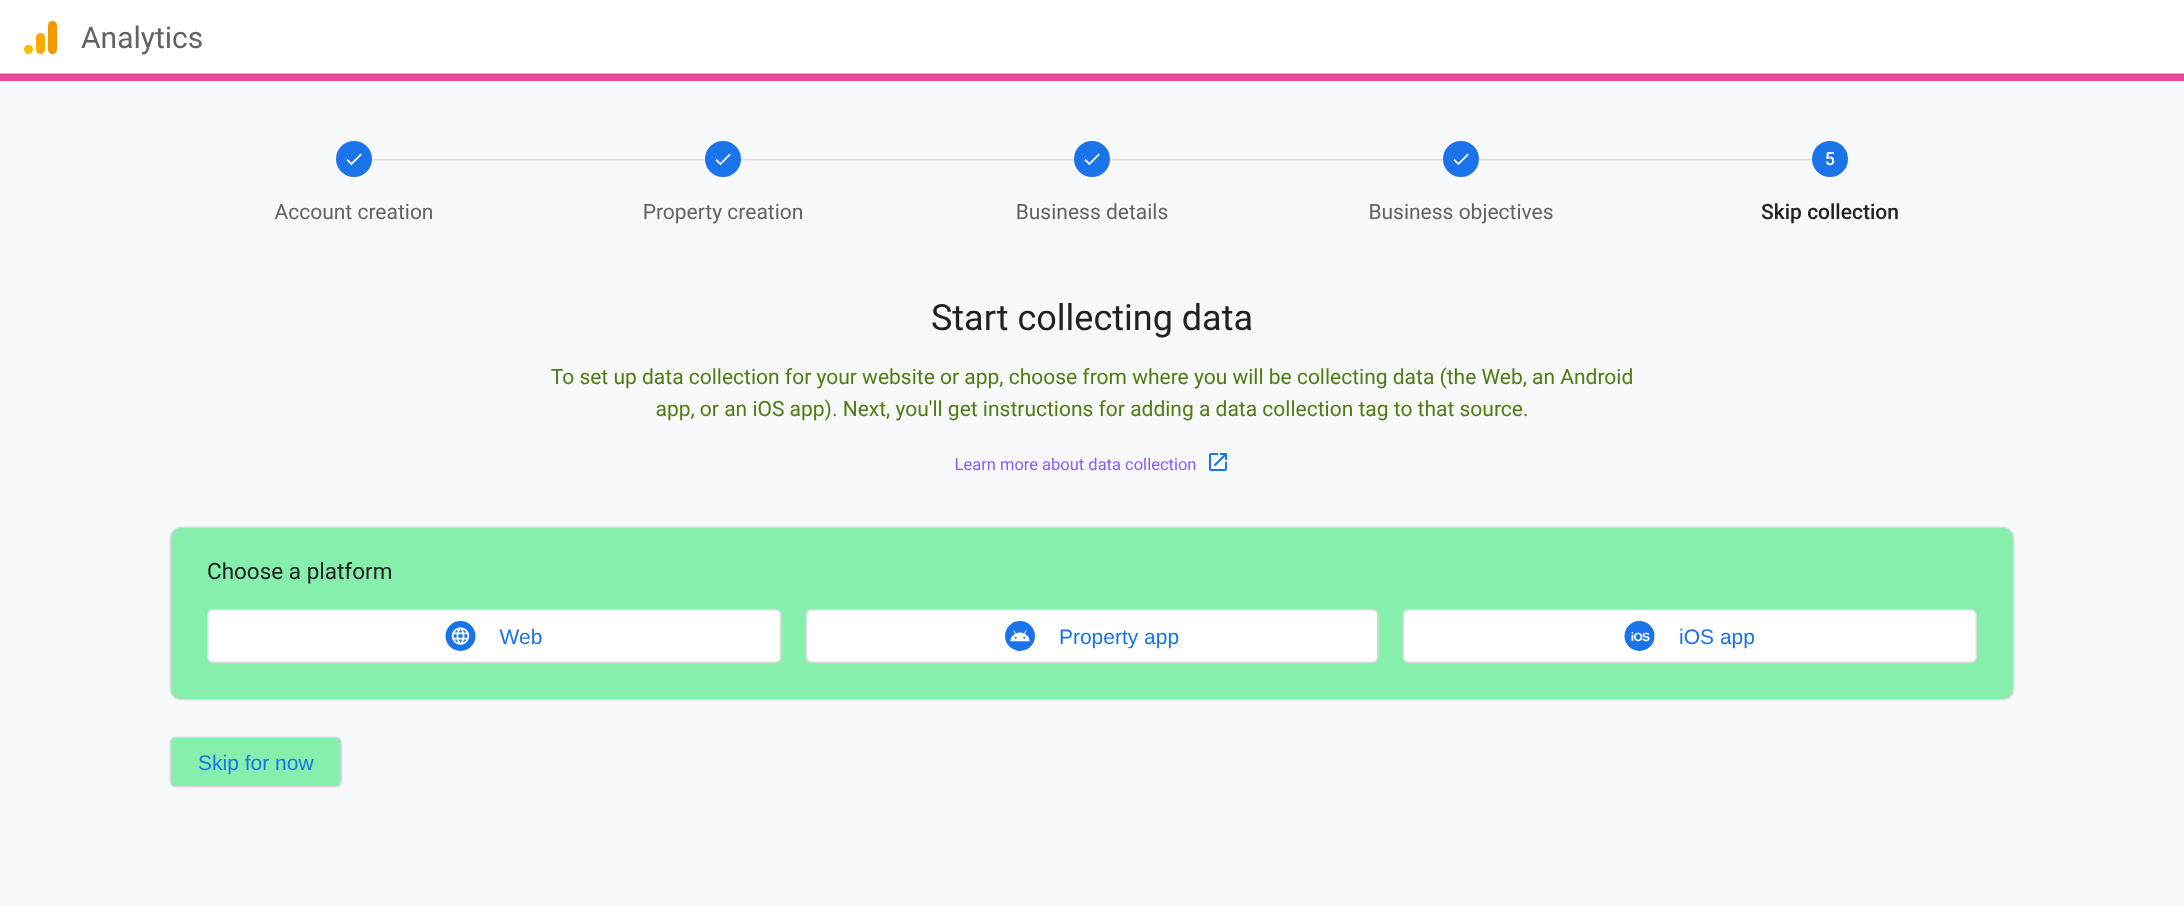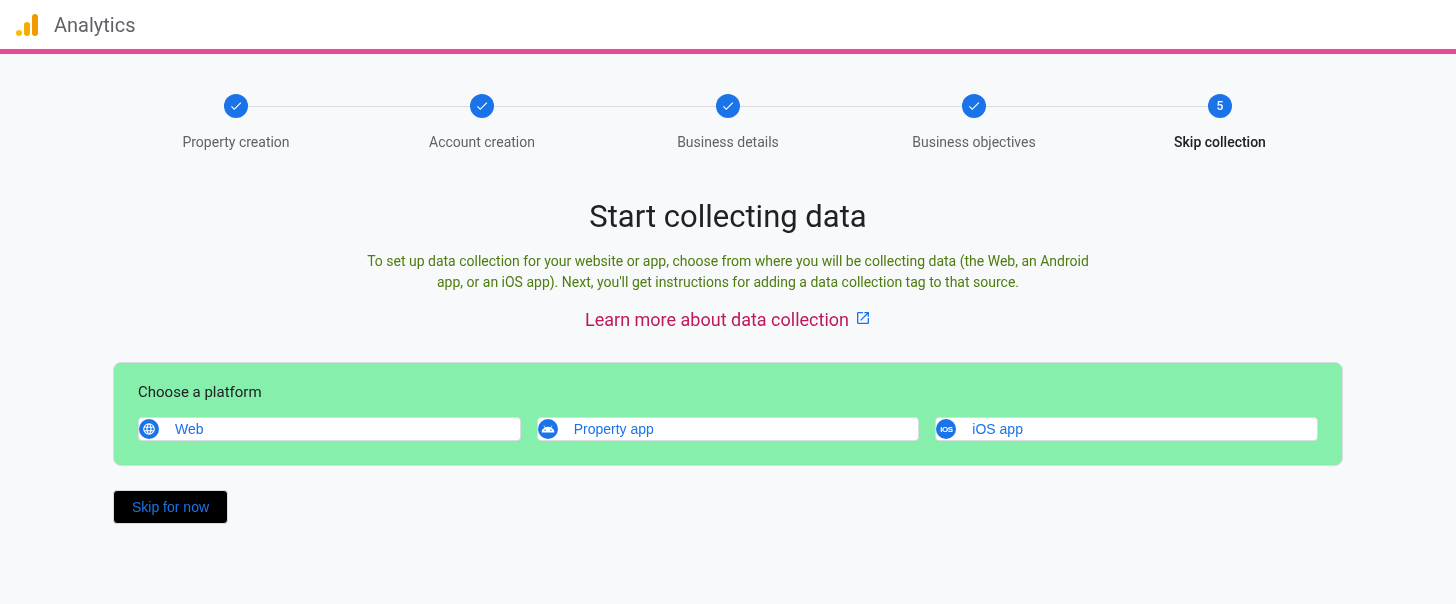--- a/index.html
+++ b/index.html
@@ -82,40 +82,40 @@
       top: 12px;
       left: 50%;
       right: -50%;
       height: 1px;
       background: #dadce0;
       z-index: 1;
     }
     .step:last-child .step-line { display: none; }
     .main-heading {
       text-align: center;
-      font-size: 31px;
+      font-size: 24px;
       font-weight: 400;
       color: #202124;
       margin-bottom: 16px;
     }
     .main-desc {
       text-align: center;
       font-size: 14px;
       color: #4d7c0f;
       max-width: 740px;
       margin: 0 auto 16px auto;
       line-height: 1.5;
     }
     .learn-link {
       display: flex;
       align-items: center;
       justify-content: center;
       gap: 6px;
-      color: #be185d;
-      font-size: 18px;
+      color: #8b5cf6;
+      font-size: 11px;
       text-decoration: none;
       margin-bottom: 32px;
       cursor: pointer;
     }
     .learn-link svg { width: 16px; height: 16px; fill: #1a73e8; }
     .card {
       background: #86efac;
       border: 1px solid #dadce0;
       border-radius: 8px;
       width: 1230px;
@@ -126,27 +126,27 @@
       font-size: 15px;
       color: #202124;
       margin-bottom: 16px;
     }
     .platform-row {
       display: flex;
       gap: 16px;
     }
     .platform-btn {
       flex: 1;
-      height: 24px;
+      height: 36px;
       border: 1px solid #dadce0;
       border-radius: 4px;
       background: #fff;
       display: flex;
       align-items: center;
-      justify-content: flex-start;
+      justify-content: center;
       gap: 16px;
       cursor: pointer;
       font-size: 14px;
       color: #1a73e8;
       font-weight: 500;
     }
     .platform-icon {
       width: 20px;
       height: 20px;
       border-radius: 50%;
@@ -156,21 +156,21 @@
       justify-content: center;
     }
     .platform-icon svg { width: 14px; height: 14px; fill: #fff; }
     .platform-icon .ios-txt { color:#fff; font-size:8px; font-weight:700; letter-spacing:-0.5px; }
     .skip-row {
       width: 1230px;
       margin: 0 auto;
     }
     .skip-btn {
       border: 1px solid #dadce0;
-      background: #000000;
+      background: #86efac;
       color: #1a73e8;
       font-size: 14px;
       font-weight: 500;
       padding: 8px 18px;
       border-radius: 4px;
       cursor: pointer;
     }
   </style>
 </head>
 <body>
@@ -186,30 +186,30 @@
 
 <div class="content">
   <div class="stepper">
     <div class="step">
       <div class="step-circle">
         <svg viewBox="0 0 24 24">
             <path d="M9 16.17L4.83 12l-1.42 1.41L9 19 21 7l-1.41-1.41z"></path>
           </svg>
       </div>
       <div class="step-line"></div>
+      <div class="step-label">Account creation</div>
+    </div>
+    <div class="step">
+      <div class="step-circle">
+        <svg viewBox="0 0 24 24">
+            <path d="M9 16.17L4.83 12l-1.42 1.41L9 19 21 7l-1.41-1.41z"></path>
+          </svg>
+      </div>
+      <div class="step-line"></div>
       <div class="step-label">Property creation</div>
-    </div>
-    <div class="step">
-      <div class="step-circle">
-        <svg viewBox="0 0 24 24">
-            <path d="M9 16.17L4.83 12l-1.42 1.41L9 19 21 7l-1.41-1.41z"></path>
-          </svg>
-      </div>
-      <div class="step-line"></div>
-      <div class="step-label">Account creation</div>
     </div>
     <div class="step">
       <div class="step-circle">
         <svg viewBox="0 0 24 24">
             <path d="M9 16.17L4.83 12l-1.42 1.41L9 19 21 7l-1.41-1.41z"></path>
           </svg>
       </div>
       <div class="step-line"></div>
       <div class="step-label">Business details</div>
     </div>

